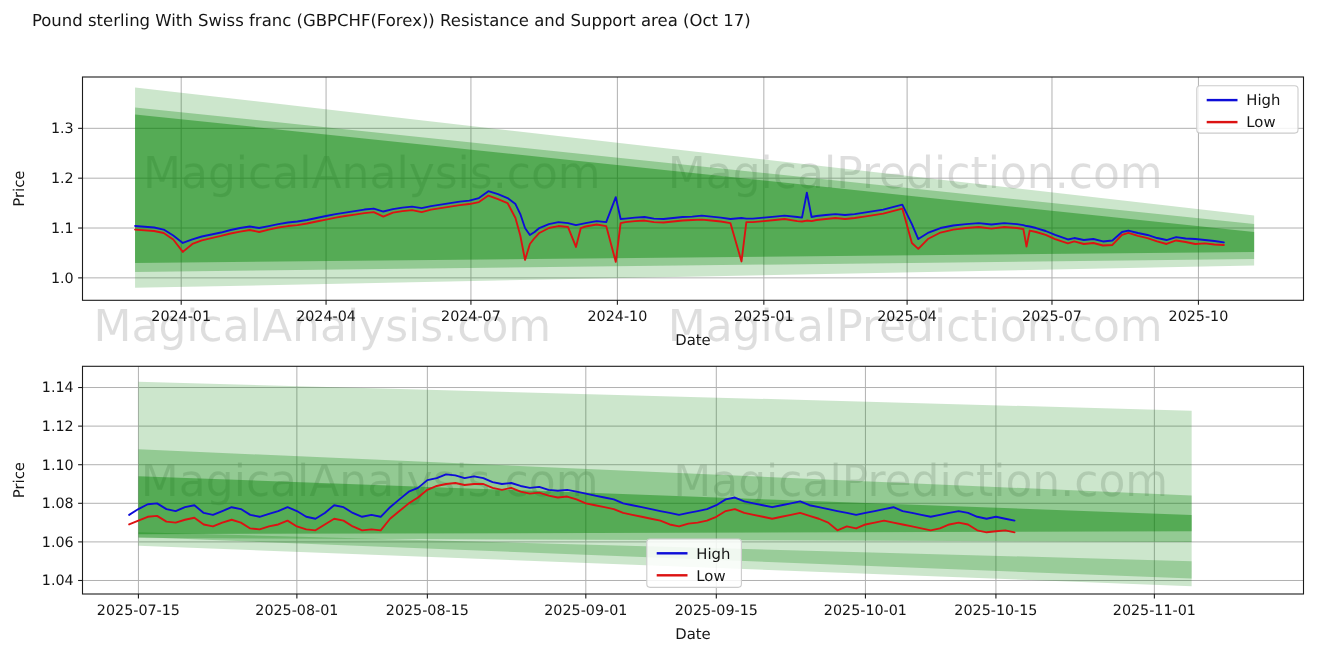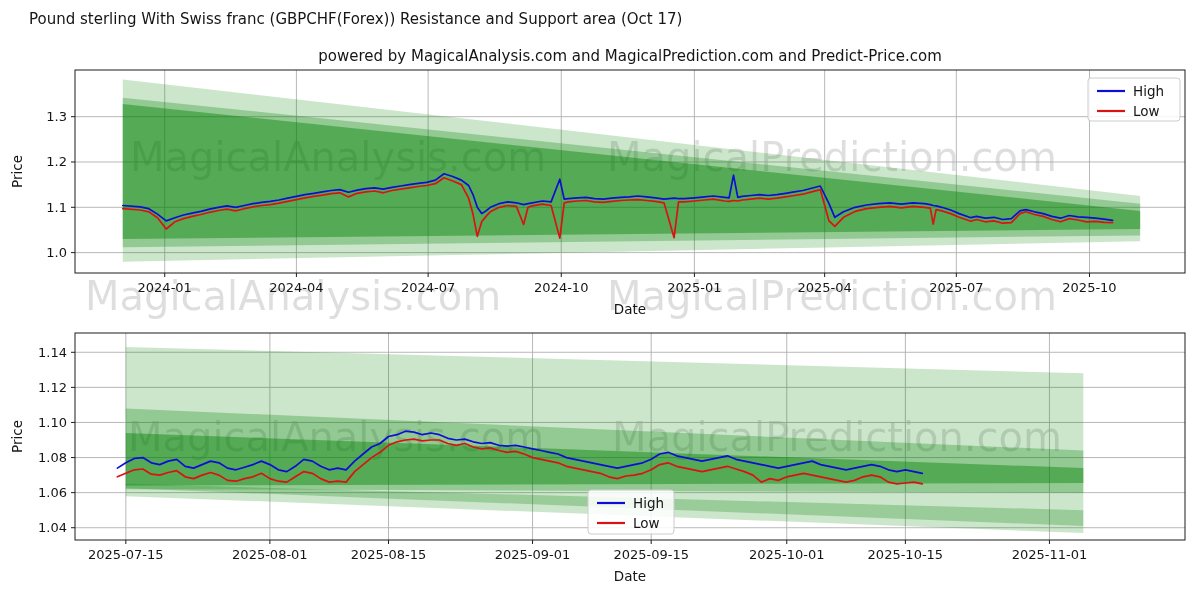--- a/index.html
+++ b/index.html
@@ -10,21 +10,20 @@
   .fig-subtitle{position:absolute;top:46px;left:75px;width:1110px;text-align:center;
                 font-size:15px;line-height:20px;}
   svg{position:absolute;top:0;left:0;}
   text{font-family:"DejaVu Sans","Liberation Sans",sans-serif;}
 </style>
 </head>
 <body>
 
 <div class="figure">
   <div class="fig-title">Pound sterling With Swiss franc (GBPCHF(Forex)) Resistance and Support area (Oct 17)</div>
-  <div class="fig-subtitle">powered by MagicalAnalysis.com and MagicalPrediction.com and Predict-Price.com</div>
   <svg id="chart-svg" width="1200" height="600" viewBox="0 0 1200 600">
       <g>
         <text x="130" y="171" font-size="40" fill="#000" fill-opacity="0.13">MagicalAnalysis.com</text>
         <text x="607" y="171" font-size="40" fill="#000" fill-opacity="0.13">MagicalPrediction.com</text>
         <text x="85" y="310" font-size="40" fill="#000" fill-opacity="0.13">MagicalAnalysis.com</text>
         <text x="607" y="310" font-size="40" fill="#000" fill-opacity="0.13">MagicalPrediction.com</text>
         <g>
           <line x1="164.72620599739244" y1="70" x2="164.72620599739244" y2="273" stroke="#b0b0b0" stroke-width="0.9"></line>
           <line x1="296.42112125162976" y1="70" x2="296.42112125162976" y2="273" stroke="#b0b0b0" stroke-width="0.9"></line>
           <line x1="428.11603650586704" y1="70" x2="428.11603650586704" y2="273" stroke="#b0b0b0" stroke-width="0.9"></line>

